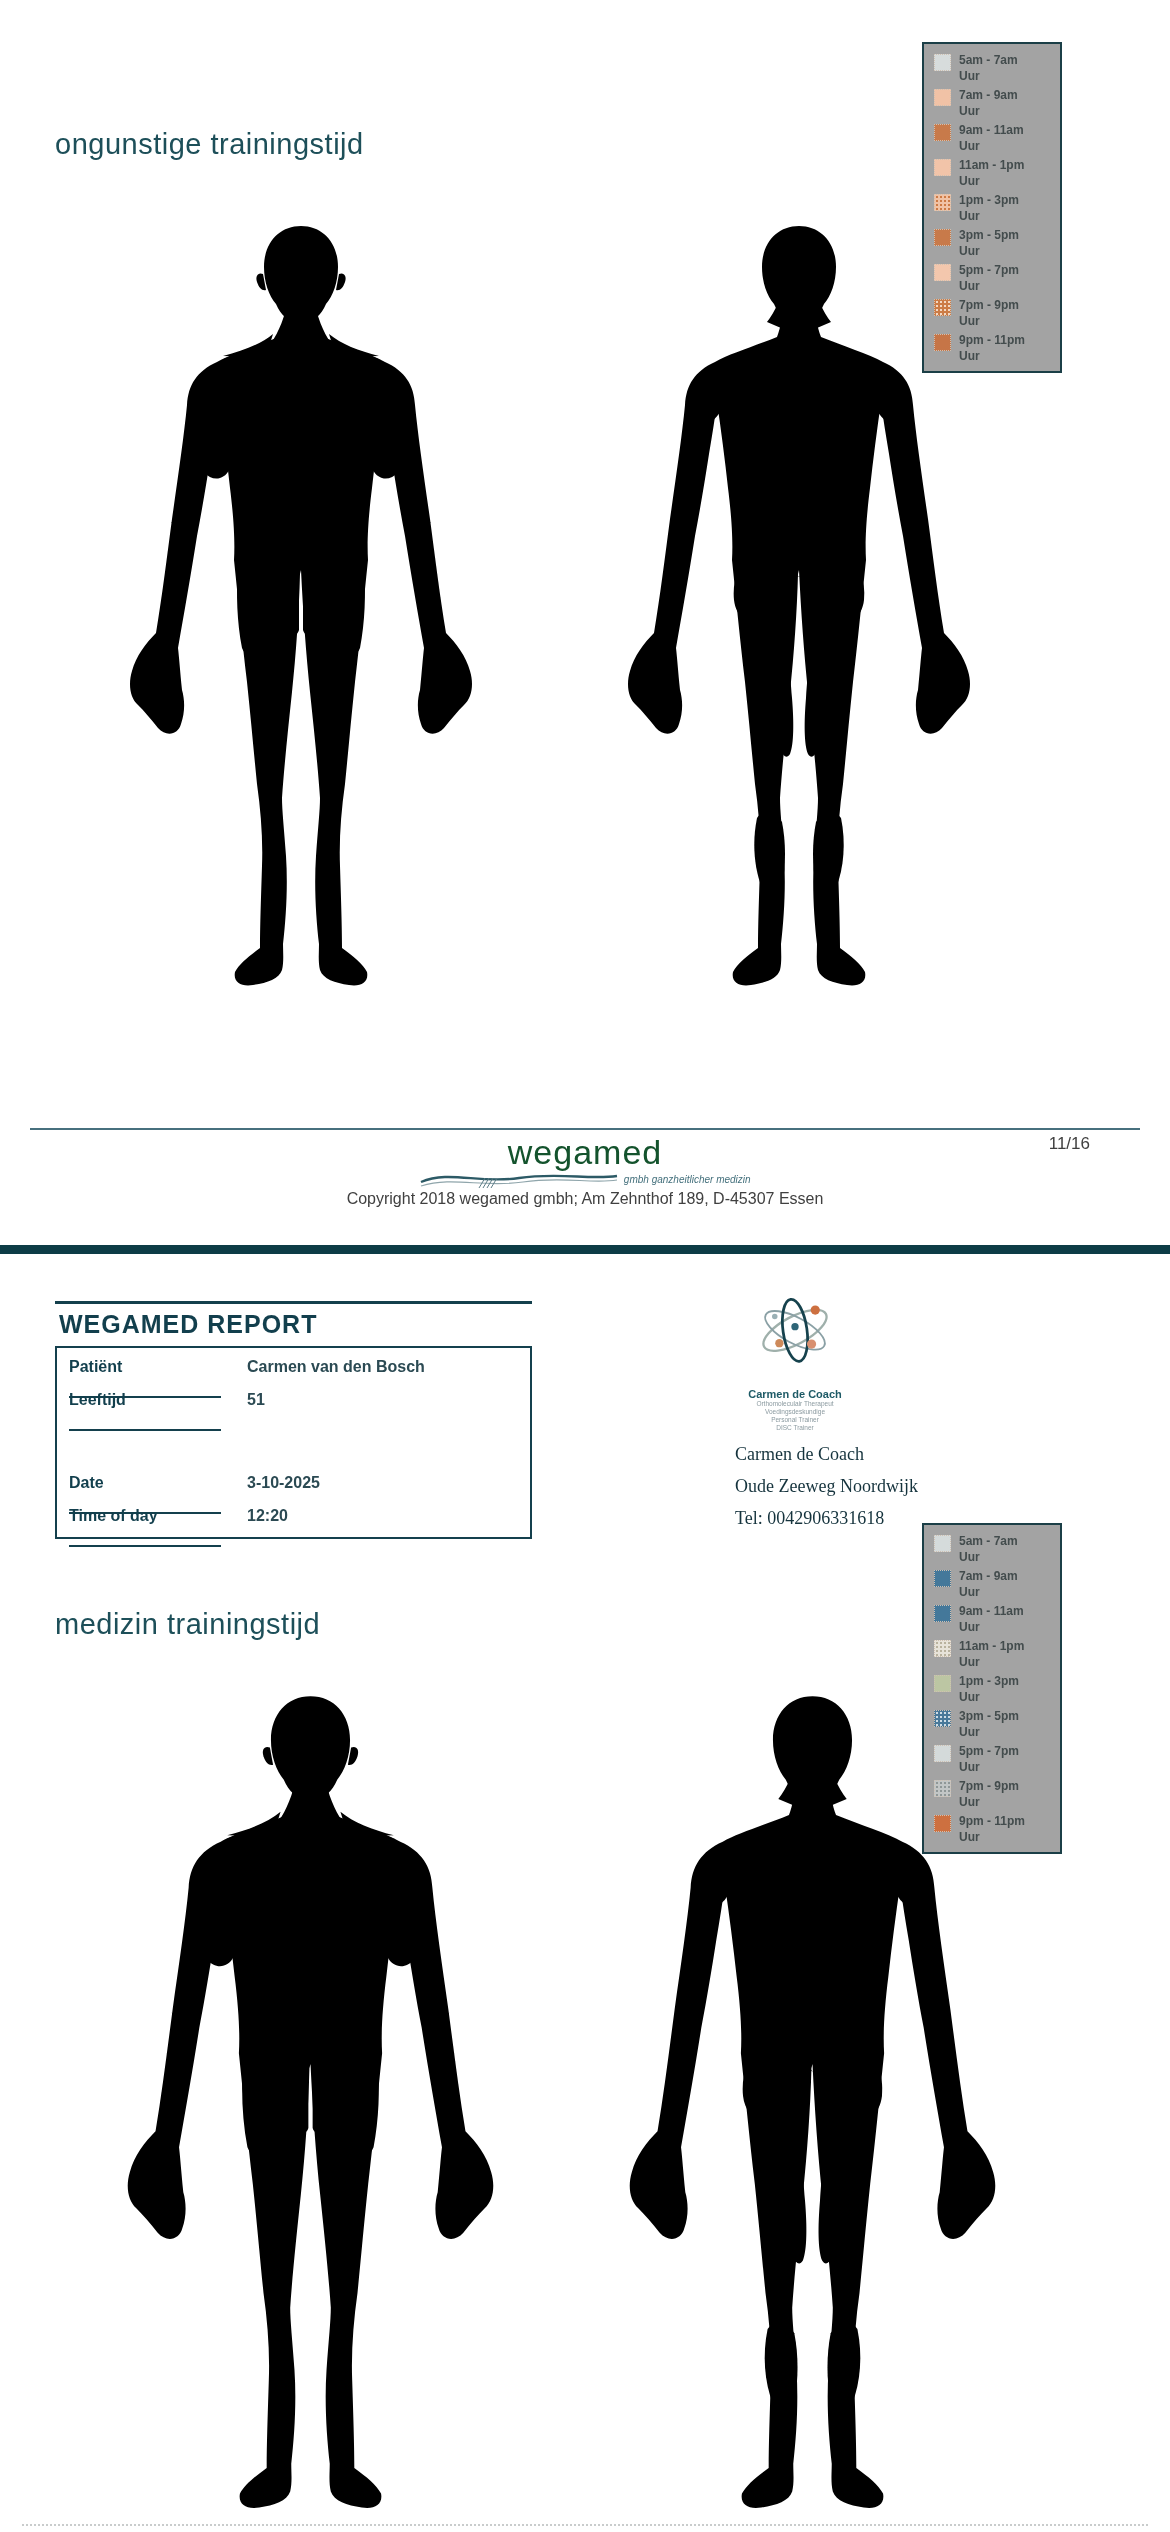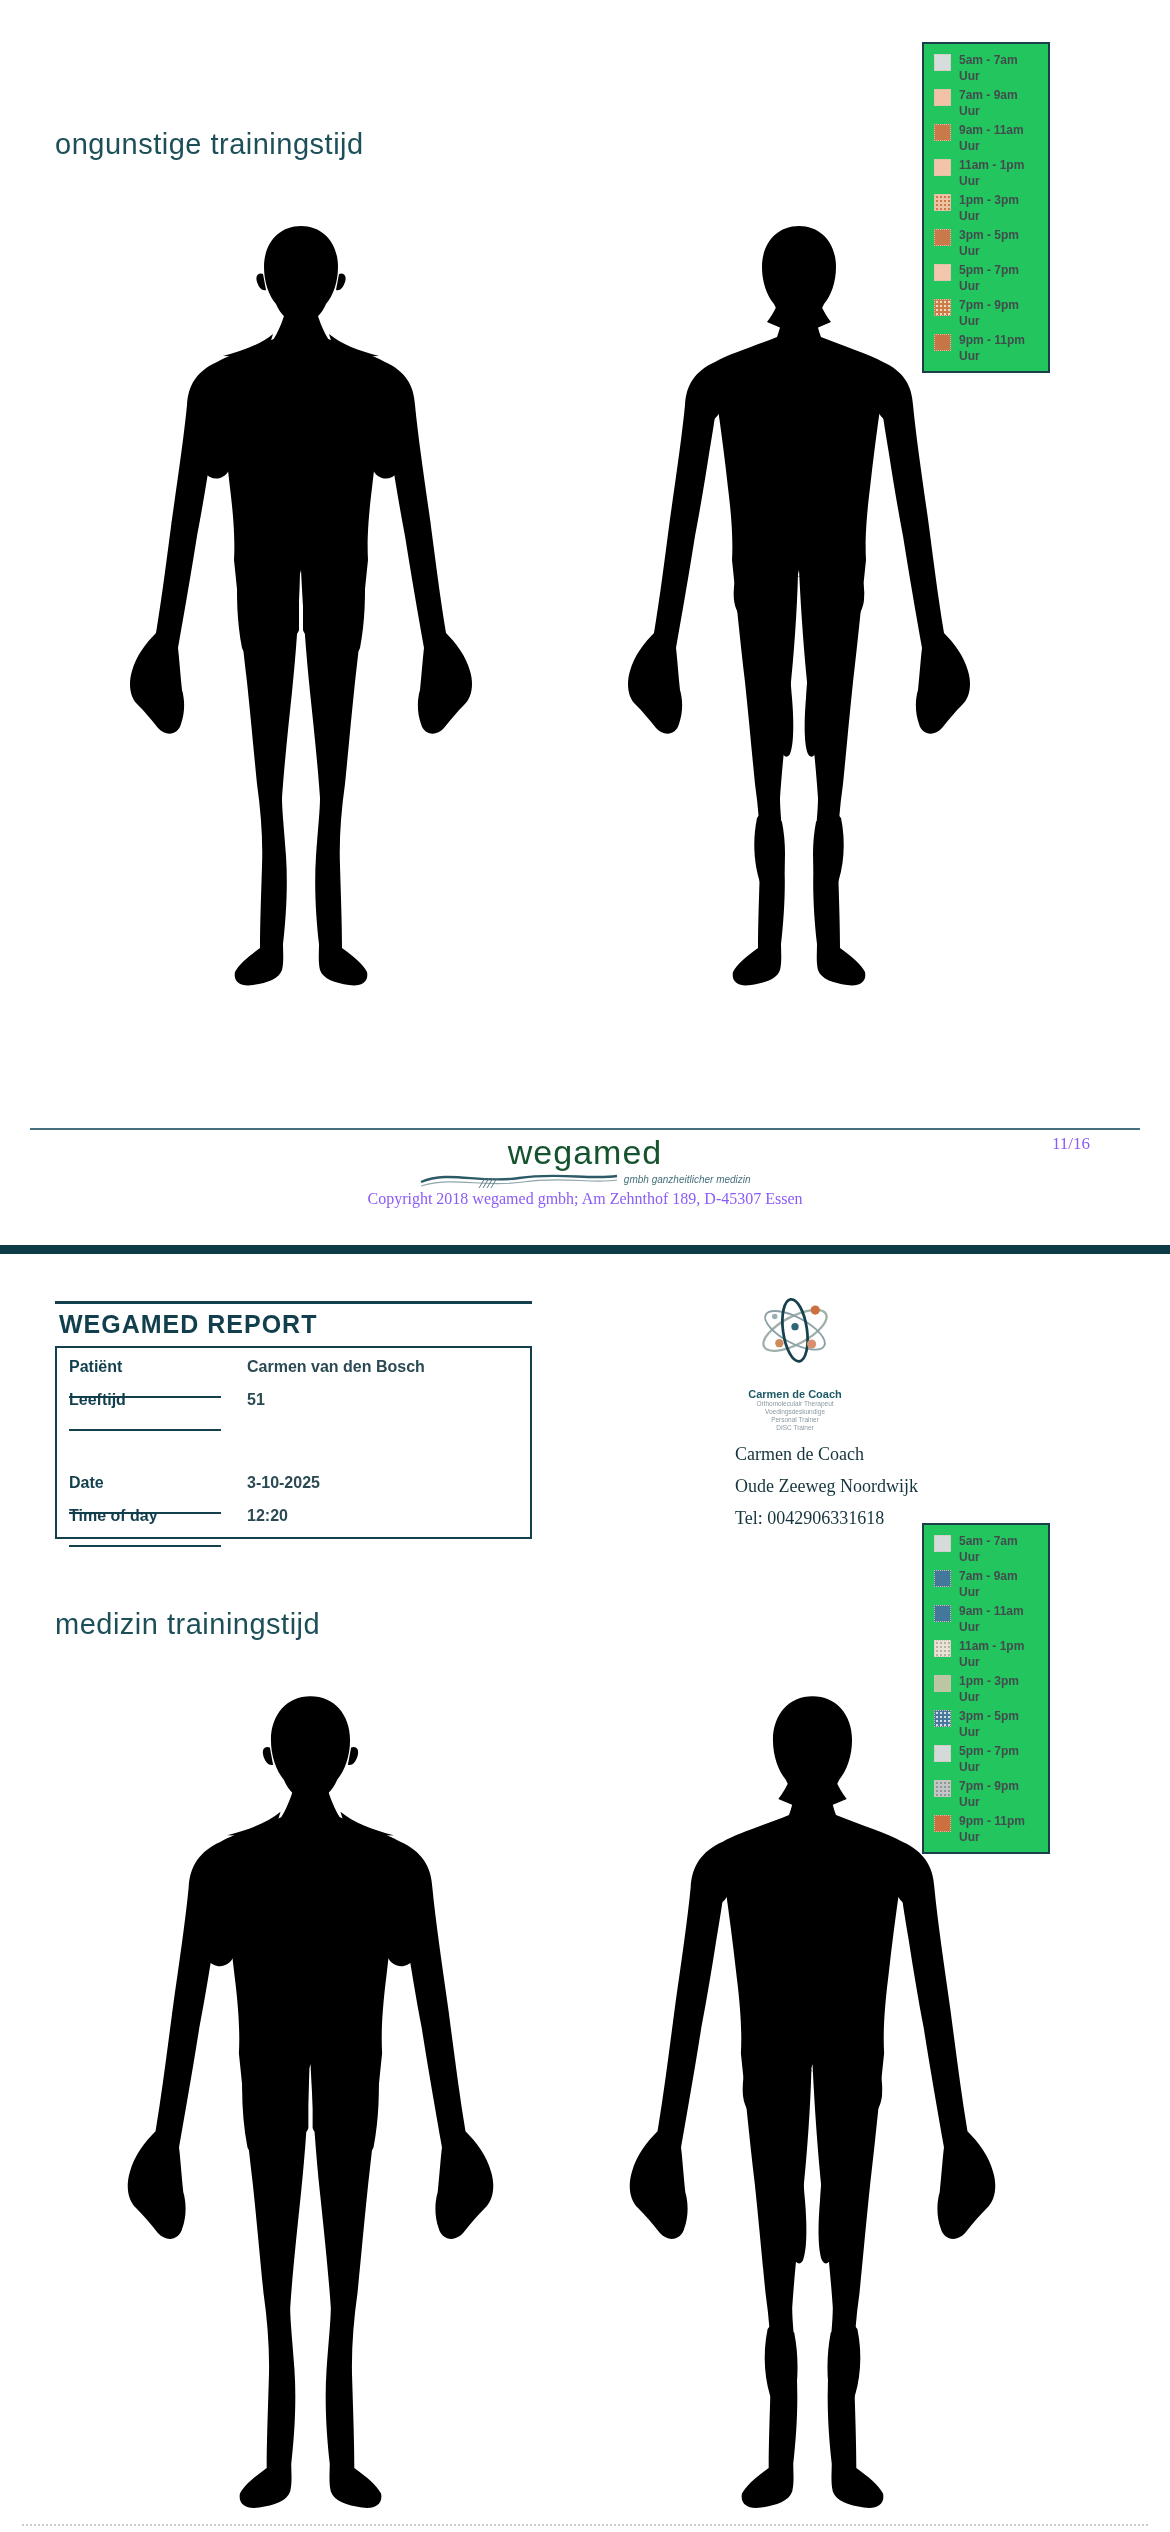--- a/index.html
+++ b/index.html
@@ -1,29 +1,29 @@
 <!DOCTYPE html>
 <html><head>
 <meta charset="utf-8">
 <style>
   html,body{margin:0;padding:0;background:#fff;}
   body{width:1170px;height:2532px;position:relative;font-family:"Liberation Sans",sans-serif;overflow:hidden;}
   .abs{position:absolute;}
   .h-section{font-weight:400;font-size:29px;letter-spacing:.5px;color:#1d4f59;}
   
-  .legend{border:2px solid #1b3f47;background:#22c55e;padding:8px 6px 4px 10px;box-sizing:border-box;width:128px;}
+  .legend{border:2px solid #1b3f47;background:#a3a3a3;padding:8px 6px 4px 10px;box-sizing:border-box;width:140px;}
   .lg-row{display:flex;align-items:flex-start;margin-bottom:3px;}
   .lg-swatch{width:15px;height:15px;border:1px dotted #cfc0b2;flex:0 0 15px;margin-top:2px;}
   .lg-txt{margin-left:8px;color:#434c4d;font-size:12px;font-weight:700;line-height:16px;white-space:nowrap;}
   .lg-unit{display:block;font-weight:700;}
   
   .foot-rule{border-top:2px solid #47707e;height:0;}
   .brand{color:#14532d;font-size:34px;letter-spacing:1px;}
   .brand-tag{color:#44707c;font-size:10px;font-style:italic;}
-  .serif{font-family:Liberation Serif, serif;color:#8b5cf6;}
+  .serif{font-family:Liberation Sans, sans-serif;color:#404040;}
   .pageno{font-size:17px;}
   .copyright{font-size:16px;text-align:center;width:100%;}
   
   .separator{left:0;right:0;height:9px;background:#0d3c46;}
   
   .rpt-title{border-top:3px solid #14404d;border-bottom:2px solid #14404d;padding:6px 2px 7px 4px;font-size:25px;font-weight:700;letter-spacing:1px;color:#123f4d;margin-top:24px;}
   .pt-box{border:2px solid #14404d;border-top:none;position:relative;box-sizing:border-box;}
   .pt-row{position:absolute;left:12px;right:10px;height:30px;}
   .pt-label{display:inline-block;width:152px;border-bottom:2px solid #14404d;font-size:16px;font-weight:700;color:#123f4d;padding-bottom:20px;}
   .pt-value{position:absolute;left:178px;top:0;font-size:16px;font-weight:700;color:#2b4a53;}

